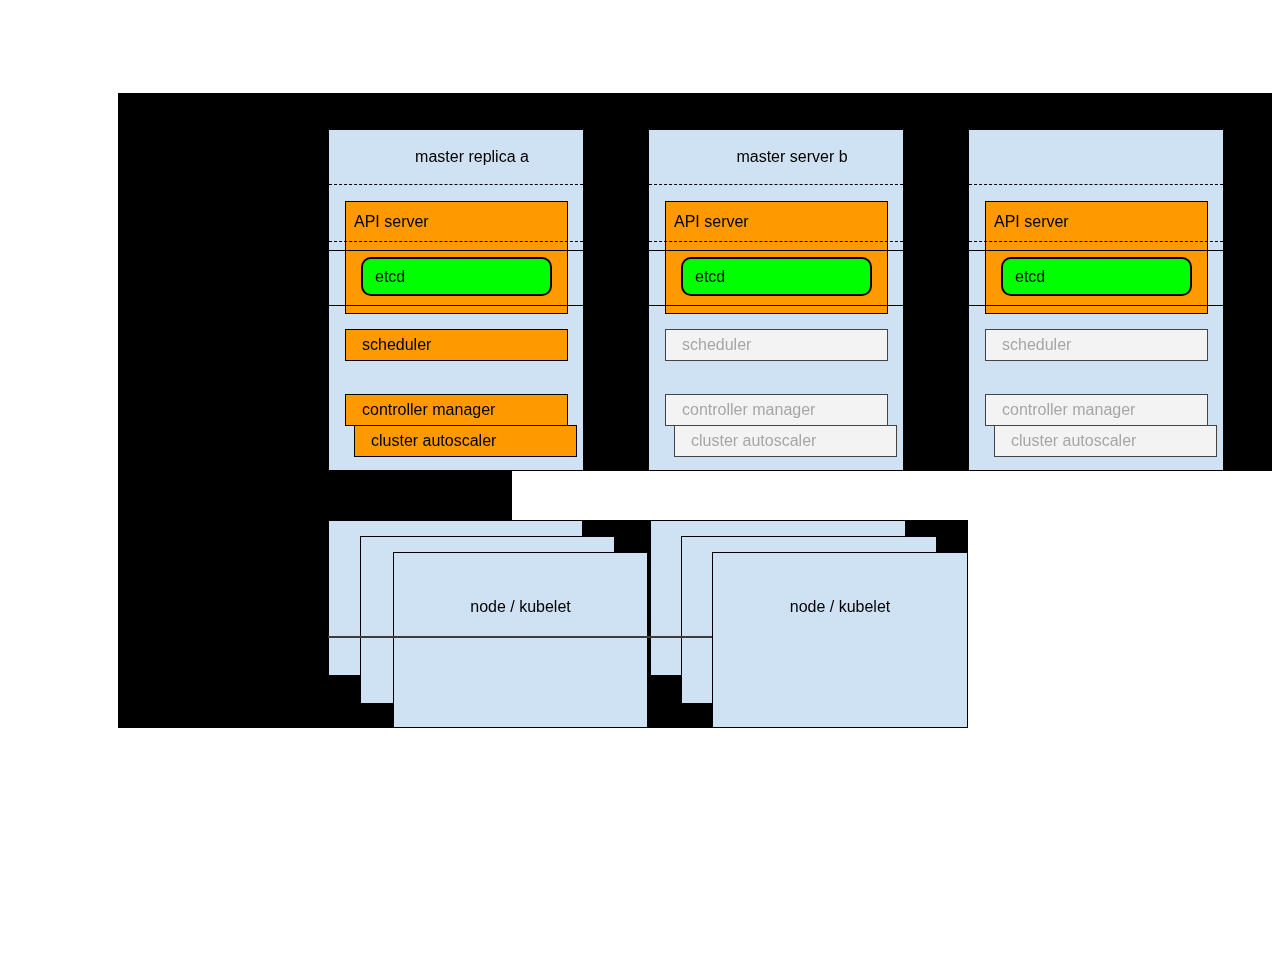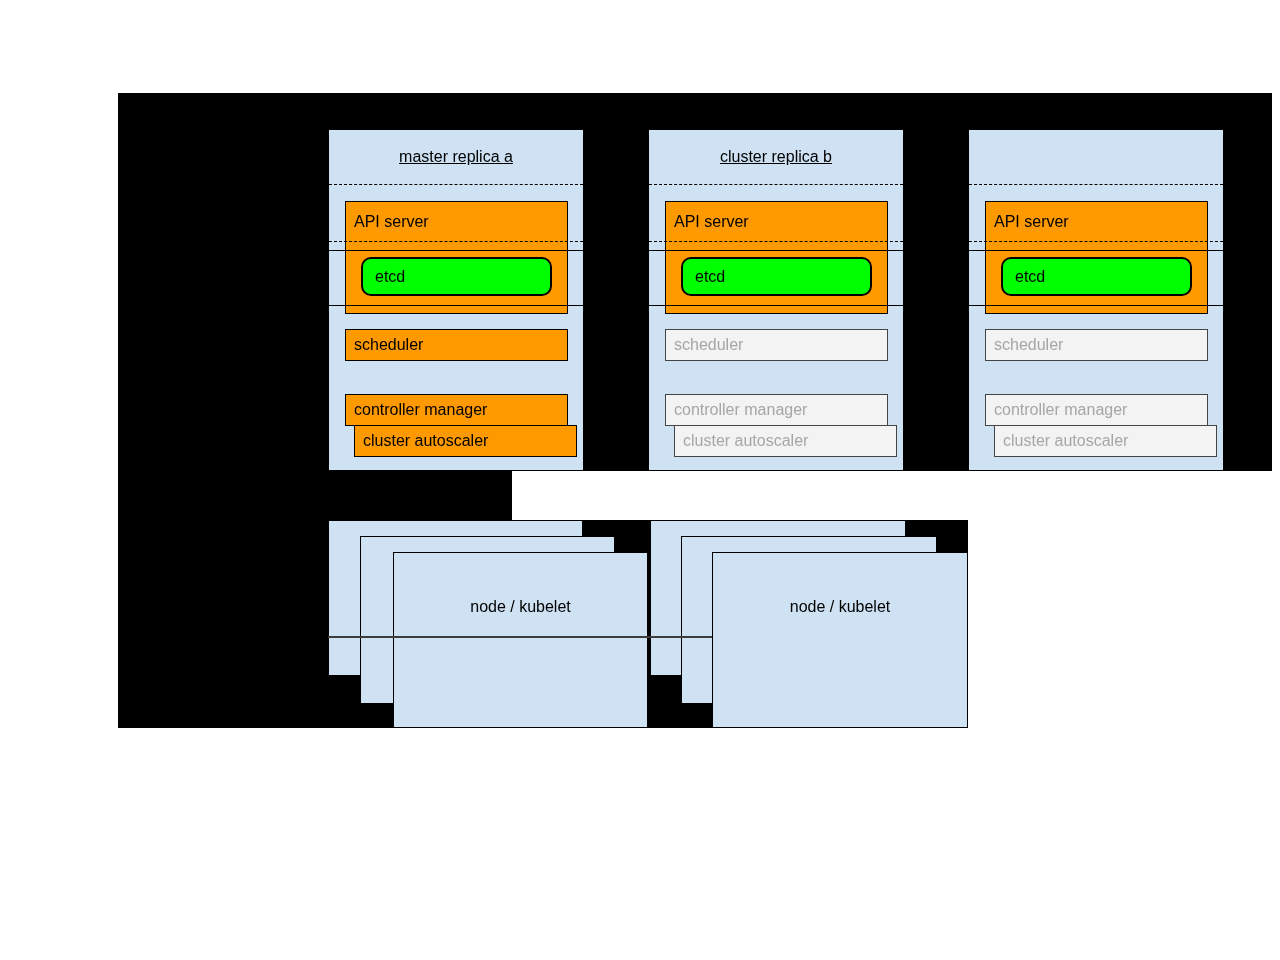--- a/index.html
+++ b/index.html
@@ -16,22 +16,22 @@
   #black-nodes{left:328px;top:520px;width:640px;height:208px;}
 
   
   .master{
     position:absolute;top:129px;width:256px;height:342px;
     background:var(--box-blue,#cfe2f3);border:1px solid #000;
     box-sizing:border-box;z-index:1;
   }
   #master-a{left:328px;} #master-b{left:648px;} #master-c{left:968px;}
   .m-title{
-    position:absolute;left:0;top:0;width:100%;height:54px;
-    display:flex;align-items:center;justify-content:center;text-decoration:underline;
+    position:absolute;left:16px;top:0;width:100%;height:54px;
+    display:flex;align-items:center;justify-content:center;
   }
   .hline{position:absolute;left:0;width:100%;height:0;z-index:2;}
   .hline.dashed{border-top:1.5px dashed #000;}
   .hline.solid{border-top:1.5px solid #000;}
   .d1{top:54px;} .d2{top:111px;} .s1{top:120px;} .s2{top:175px;}
   .api{
     position:absolute;left:16px;top:71px;width:223px;height:113px;
     background:var(--active-orange,#ff9900);border:1px solid #000;
     box-sizing:border-box;z-index:1;
   }
@@ -40,21 +40,21 @@
     position:absolute;left:15px;top:55px;width:191px;height:39px;
     background:var(--etcd-green,#00ff00);border:2px solid #000;border-radius:10px;
     box-sizing:border-box;display:flex;align-items:center;z-index:3;
   }
   .etcd span{padding-left:12px;}
   .comp{
     position:absolute;left:16px;width:223px;height:32px;
     background:var(--active-orange,#ff9900);border:1px solid #000;
     box-sizing:border-box;display:flex;align-items:center;z-index:2;
   }
-  .comp span{padding-left:8px;}
+  .comp span{padding-left:16px;}
   .c1{top:199px;} .c2{top:264px;} .c3{top:295px;margin-left:9px;}
   .master.inactive .comp{
     background:var(--inactive-fill,#f3f3f3);
     border:1.5px solid var(--inactive-border,#444444);
     color:var(--inactive-text,#a6a6a6);
   }
 
   
   .nodebox{
     position:absolute;background:var(--box-blue,#cfe2f3);
@@ -95,21 +95,21 @@
     </div>
   <div class="comp c2">
       <span>controller manager</span>
     </div>
   <div class="comp c3">
       <span>cluster autoscaler</span>
     </div>
 </div>
 
 <div class="master inactive" id="master-b">
-  <div class="m-title">cluster replica b</div>
+  <div class="m-title">master server b</div>
   <div class="hline dashed d1"></div>
   <div class="api">
     <span class="api-label">API server</span>
     <div class="etcd">
       <span>etcd</span>
     </div>
   </div>
   <div class="hline dashed d2"></div>
   <div class="hline solid s1"></div>
   <div class="hline solid s2"></div>

